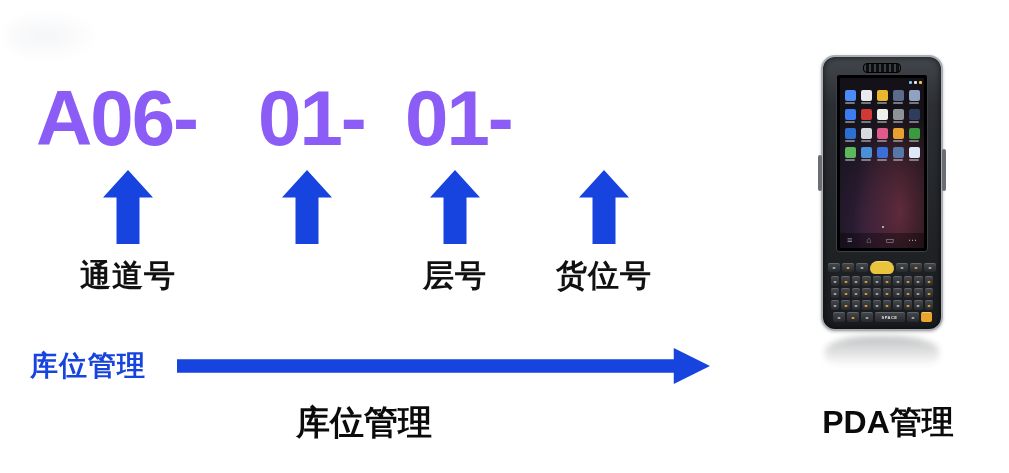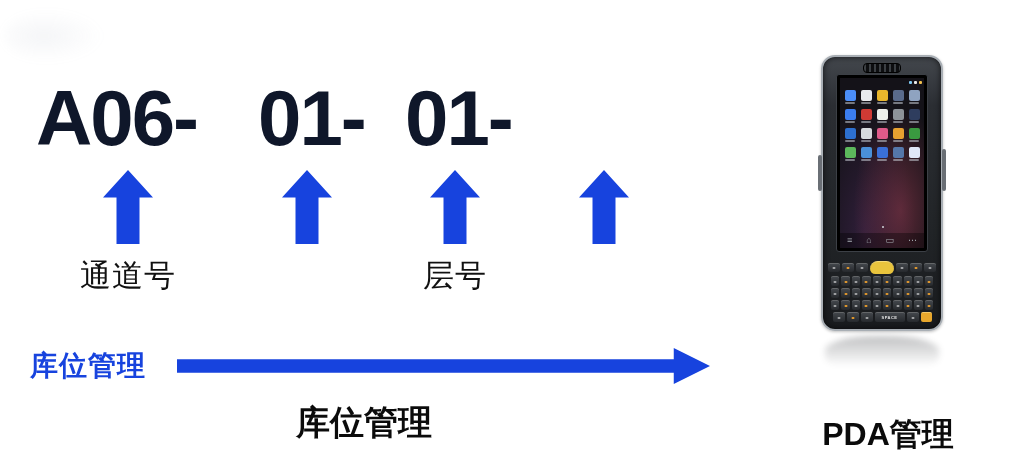--- a/index.html
+++ b/index.html
@@ -11,55 +11,55 @@
   
   .smudge{
     position:absolute;left:4px;top:10px;width:100px;height:52px;border-radius:50%;
     background:radial-gradient(ellipse at 40% 50%, rgba(150,160,180,0.10), rgba(150,160,180,0.0) 70%);
     filter:blur(4px);
   }
 
   
   .code-seg{
     position:absolute;top:79px;font-size:78px;line-height:1;font-weight:700;
-    letter-spacing:-2px;color:#0f172a;white-space:nowrap;
+    letter-spacing:-2px;color:#8b5cf6;white-space:nowrap;
   }
   .seg-0{left:36px}.seg-1{left:258px}.seg-2{left:405px}.seg-3{left:561px}
 
   
   .up-arrow{
     position:absolute;top:170px;width:50px;height:74px;background:var(--accent);
     clip-path:polygon(50% 0,100% 37%,73% 37%,73% 100%,27% 100%,27% 37%,0 37%);
   }
   .ua-0{left:103px}.ua-1{left:282px}.ua-2{left:430px}.ua-3{left:579px}
 
   
   .seg-label{
     position:absolute;top:258px;transform:translateX(-50%);
-    font-size:31px;line-height:36px;font-weight:400;letter-spacing:1px;white-space:nowrap;
+    font-size:31px;line-height:36px;font-weight:700;letter-spacing:1px;white-space:nowrap;
   }
   .sl-0{left:128px}.sl-1{left:307px}.sl-2{left:455px}.sl-3{left:604px}
 
   
   .seq-label{
     position:absolute;left:30px;top:351px;font-size:28px;line-height:30px;
     font-weight:700;color:var(--accent);letter-spacing:1px;white-space:nowrap;
   }
   .seq-arrow{
     position:absolute;left:177px;top:348px;width:533px;height:36px;background:var(--accent);
     clip-path:polygon(0 31%,93.2% 31%,93.2% 0,100% 50%,93.2% 100%,93.2% 69%,0 69%);
   }
 
   
   .caption{
     position:absolute;top:403px;transform:translateX(-50%);
     font-weight:700;white-space:nowrap;color:#0b0b0b;
   }
   .cap-left{left:364px;font-size:34px;line-height:38px;text-align:right;}
-  .cap-right{left:888px;font-size:32px;line-height:38px;margin-top:12px;}
+  .cap-right{left:888px;font-size:32px;line-height:38px;}
 
   
   .pda{position:absolute;left:820px;top:52px;width:128px;height:330px;}
   .pda-body{
     position:absolute;left:1px;top:3px;width:122px;height:276px;border-radius:14px;
     background:linear-gradient(180deg,#43474d 0%,#2b2e33 18%,#222528 60%,#191b1e 100%);
     border:2px solid #a9afb5;box-sizing:border-box;
     box-shadow:inset 0 0 6px rgba(0,0,0,.7), 0 1px 3px rgba(0,0,0,.25);
   }
   .pda-body::before{ 
@@ -151,20 +151,21 @@
   <div class="code-seg seg-1">01-</div>
   <div class="code-seg seg-2">01-</div>
 
   <div class="up-arrow ua-0"></div>
   <div class="up-arrow ua-1"></div>
   <div class="up-arrow ua-2"></div>
   <div class="up-arrow ua-3"></div>
 
   <div class="seg-label sl-0">通道号</div>
   <div class="seg-label sl-2">层号</div>
+  <div class="seg-label sl-3">货位号</div>
 
   <div class="seq-label">库位管理</div>
   <div class="seq-arrow"></div>
 
   <div class="caption cap-left">库位管理</div>
   <div class="caption cap-right">PDA管理</div>
 
   <div class="pda">
     <div class="pda-body">
       <div class="speaker"></div>

